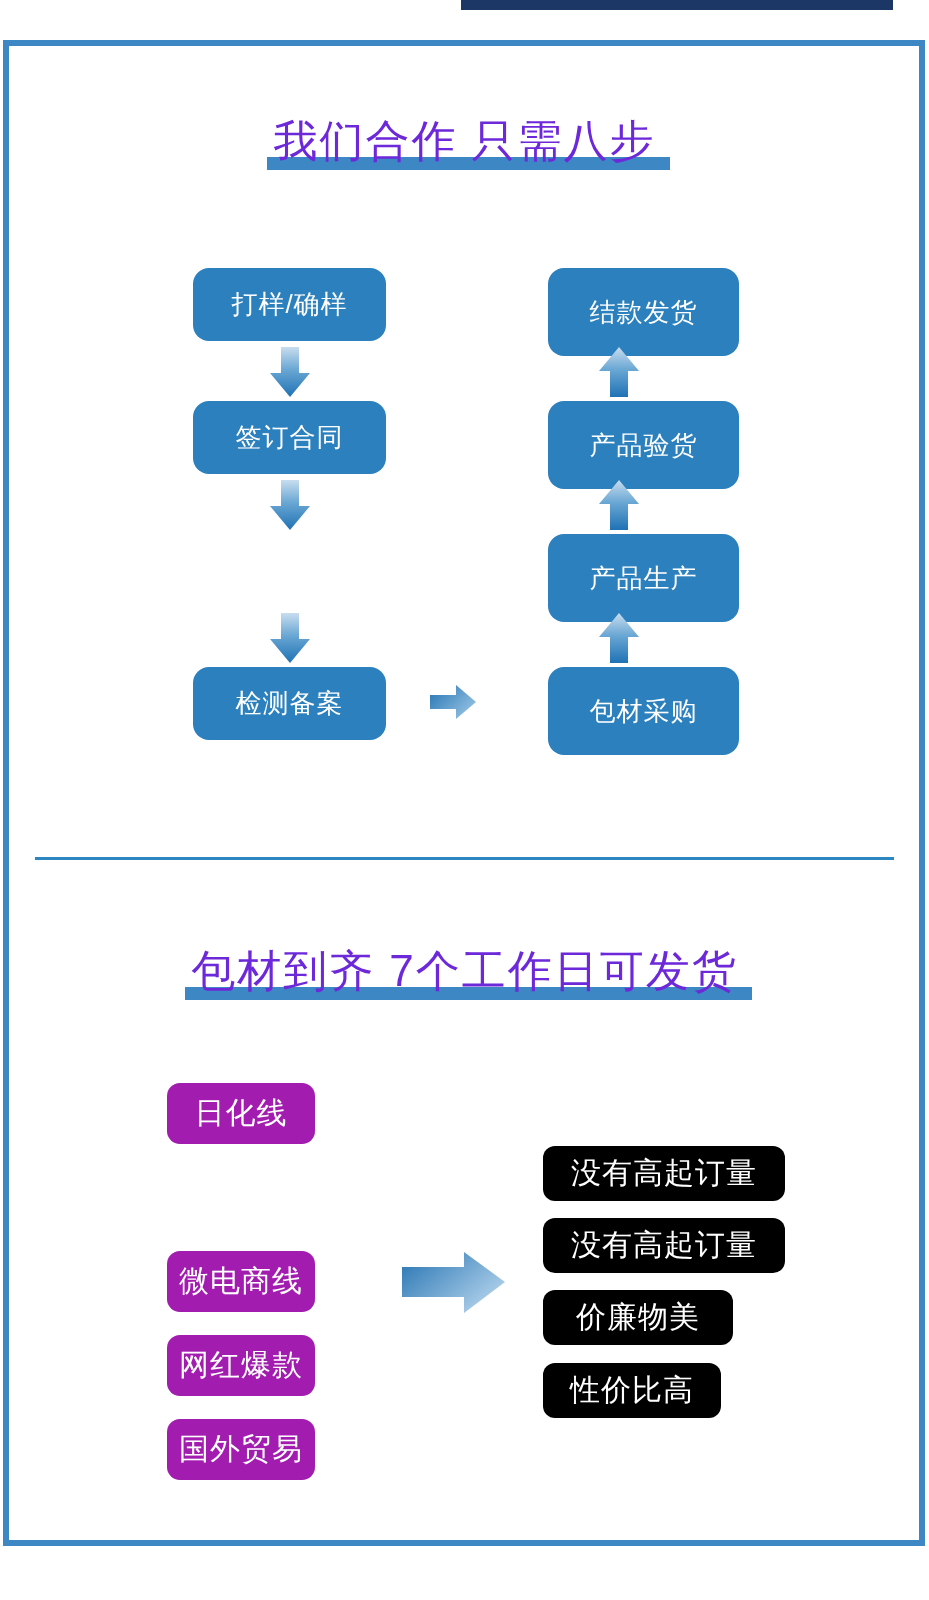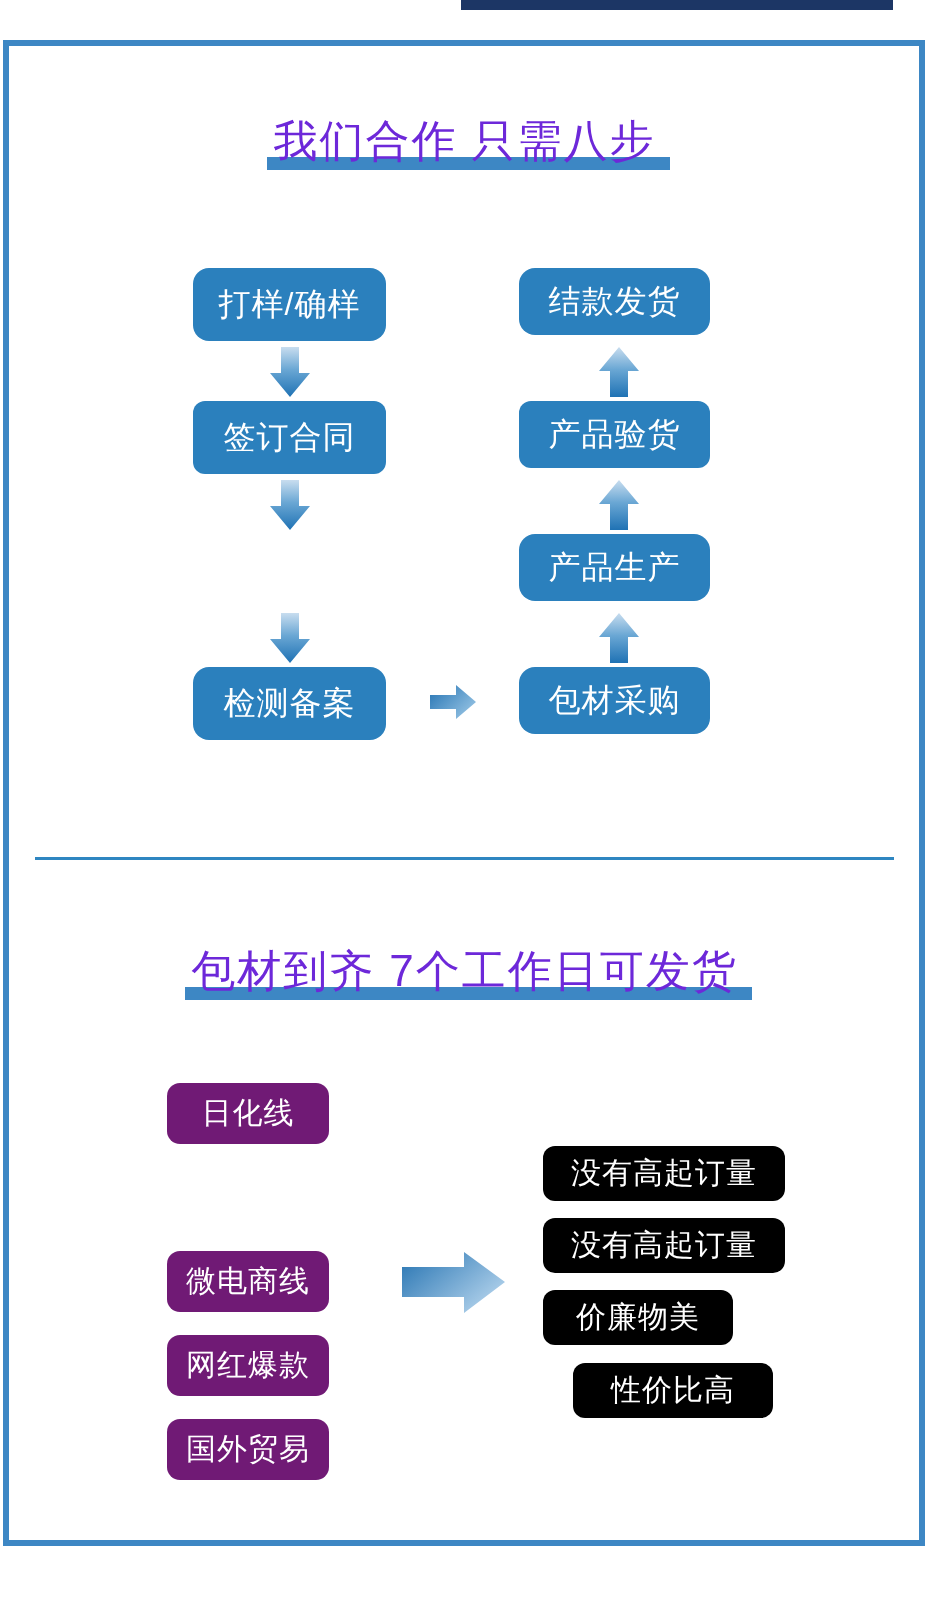--- a/index.html
+++ b/index.html
@@ -12,45 +12,45 @@
          border:6px solid #3d87c4;box-sizing:border-box;background:transparent;}
 
   .title{position:absolute;left:0;right:0;text-align:center;}
   .title .twrap{position:relative;display:inline-block;}
   .title .underline{position:absolute;left:-6px;right:-14px;bottom:1px;height:13px;background:#3d87c4;z-index:0;}
   .title .ttext{position:relative;z-index:1;font-size:44px;color:#6d28d9;letter-spacing:2px;white-space:pre;}
   .title-process{top:112px;}
   .title-delivery{top:942px;}
 
   .step{position:absolute;display:flex;align-items:center;justify-content:center;
-        background:#2b80bd;color:#ffffff;border-radius:16px;font-size:32px;letter-spacing:1px;white-space:nowrap;}
+        background:#2b80bd;color:#ffffff;border-radius:16px;font-size:26px;letter-spacing:1px;white-space:nowrap;}
   .col-left{left:193px;width:193px;height:73px;}
-  .col-right{left:519px;width:191px;height:67px;}
-  .r1{top:268px;} .r2{top:401px;border-radius:12px;} .r3{top:534px;} .r4{top:667px;}
+  .col-right{left:548px;width:191px;height:88px;}
+  .r1{top:268px;} .r2{top:401px;} .r3{top:534px;} .r4{top:667px;}
 
   .arrow{position:absolute;}
   .arrow svg{display:block;width:100%;height:100%;}
   .av{width:44px;height:50px;}
   .a-left{left:268px;} .a-right{left:597px;}
   .g1{top:347px;} .g2{top:480px;} .g3{top:613px;}
   .a-horiz{left:430px;top:683px;width:47px;height:38px;}
   .a-big{left:402px;top:1250px;width:105px;height:65px;}
 
   .divider{position:absolute;left:35px;top:857px;width:859px;height:3px;background:#2e86c1;}
 
-  .line-box{position:absolute;left:167px;width:162px;height:61px;border-radius:13px;
+  .line-box{position:absolute;left:167px;width:148px;height:61px;border-radius:13px;
             display:flex;align-items:center;justify-content:center;
-            background:#701a75;color:#ffffff;font-size:30px;letter-spacing:1px;white-space:nowrap;}
+            background:#a21caf;color:#ffffff;font-size:30px;letter-spacing:1px;white-space:nowrap;}
   .l1{top:1083px;} .l2{top:1167px;} .l3{top:1251px;} .l4{top:1335px;} .l5{top:1419px;}
 
   .benefit-box{position:absolute;left:543px;height:55px;border-radius:12px;
                display:flex;align-items:center;justify-content:center;
                background:#000000;color:#ffffff;font-size:30px;letter-spacing:1px;white-space:nowrap;}
   .b1{top:1146px;width:242px;} .b2{top:1218px;width:242px;}
-  .b3{top:1290px;width:190px;} .b4{top:1363px;width:200px;margin-left:30px;}
+  .b3{top:1290px;width:190px;} .b4{top:1363px;width:178px;}
 
   .defs-holder{position:absolute;width:0;height:0;overflow:hidden;}
 </style>
 </head>
 <body>
 
 <div class="canvas">
 
   <svg class="defs-holder" aria-hidden="true">
     <defs>

